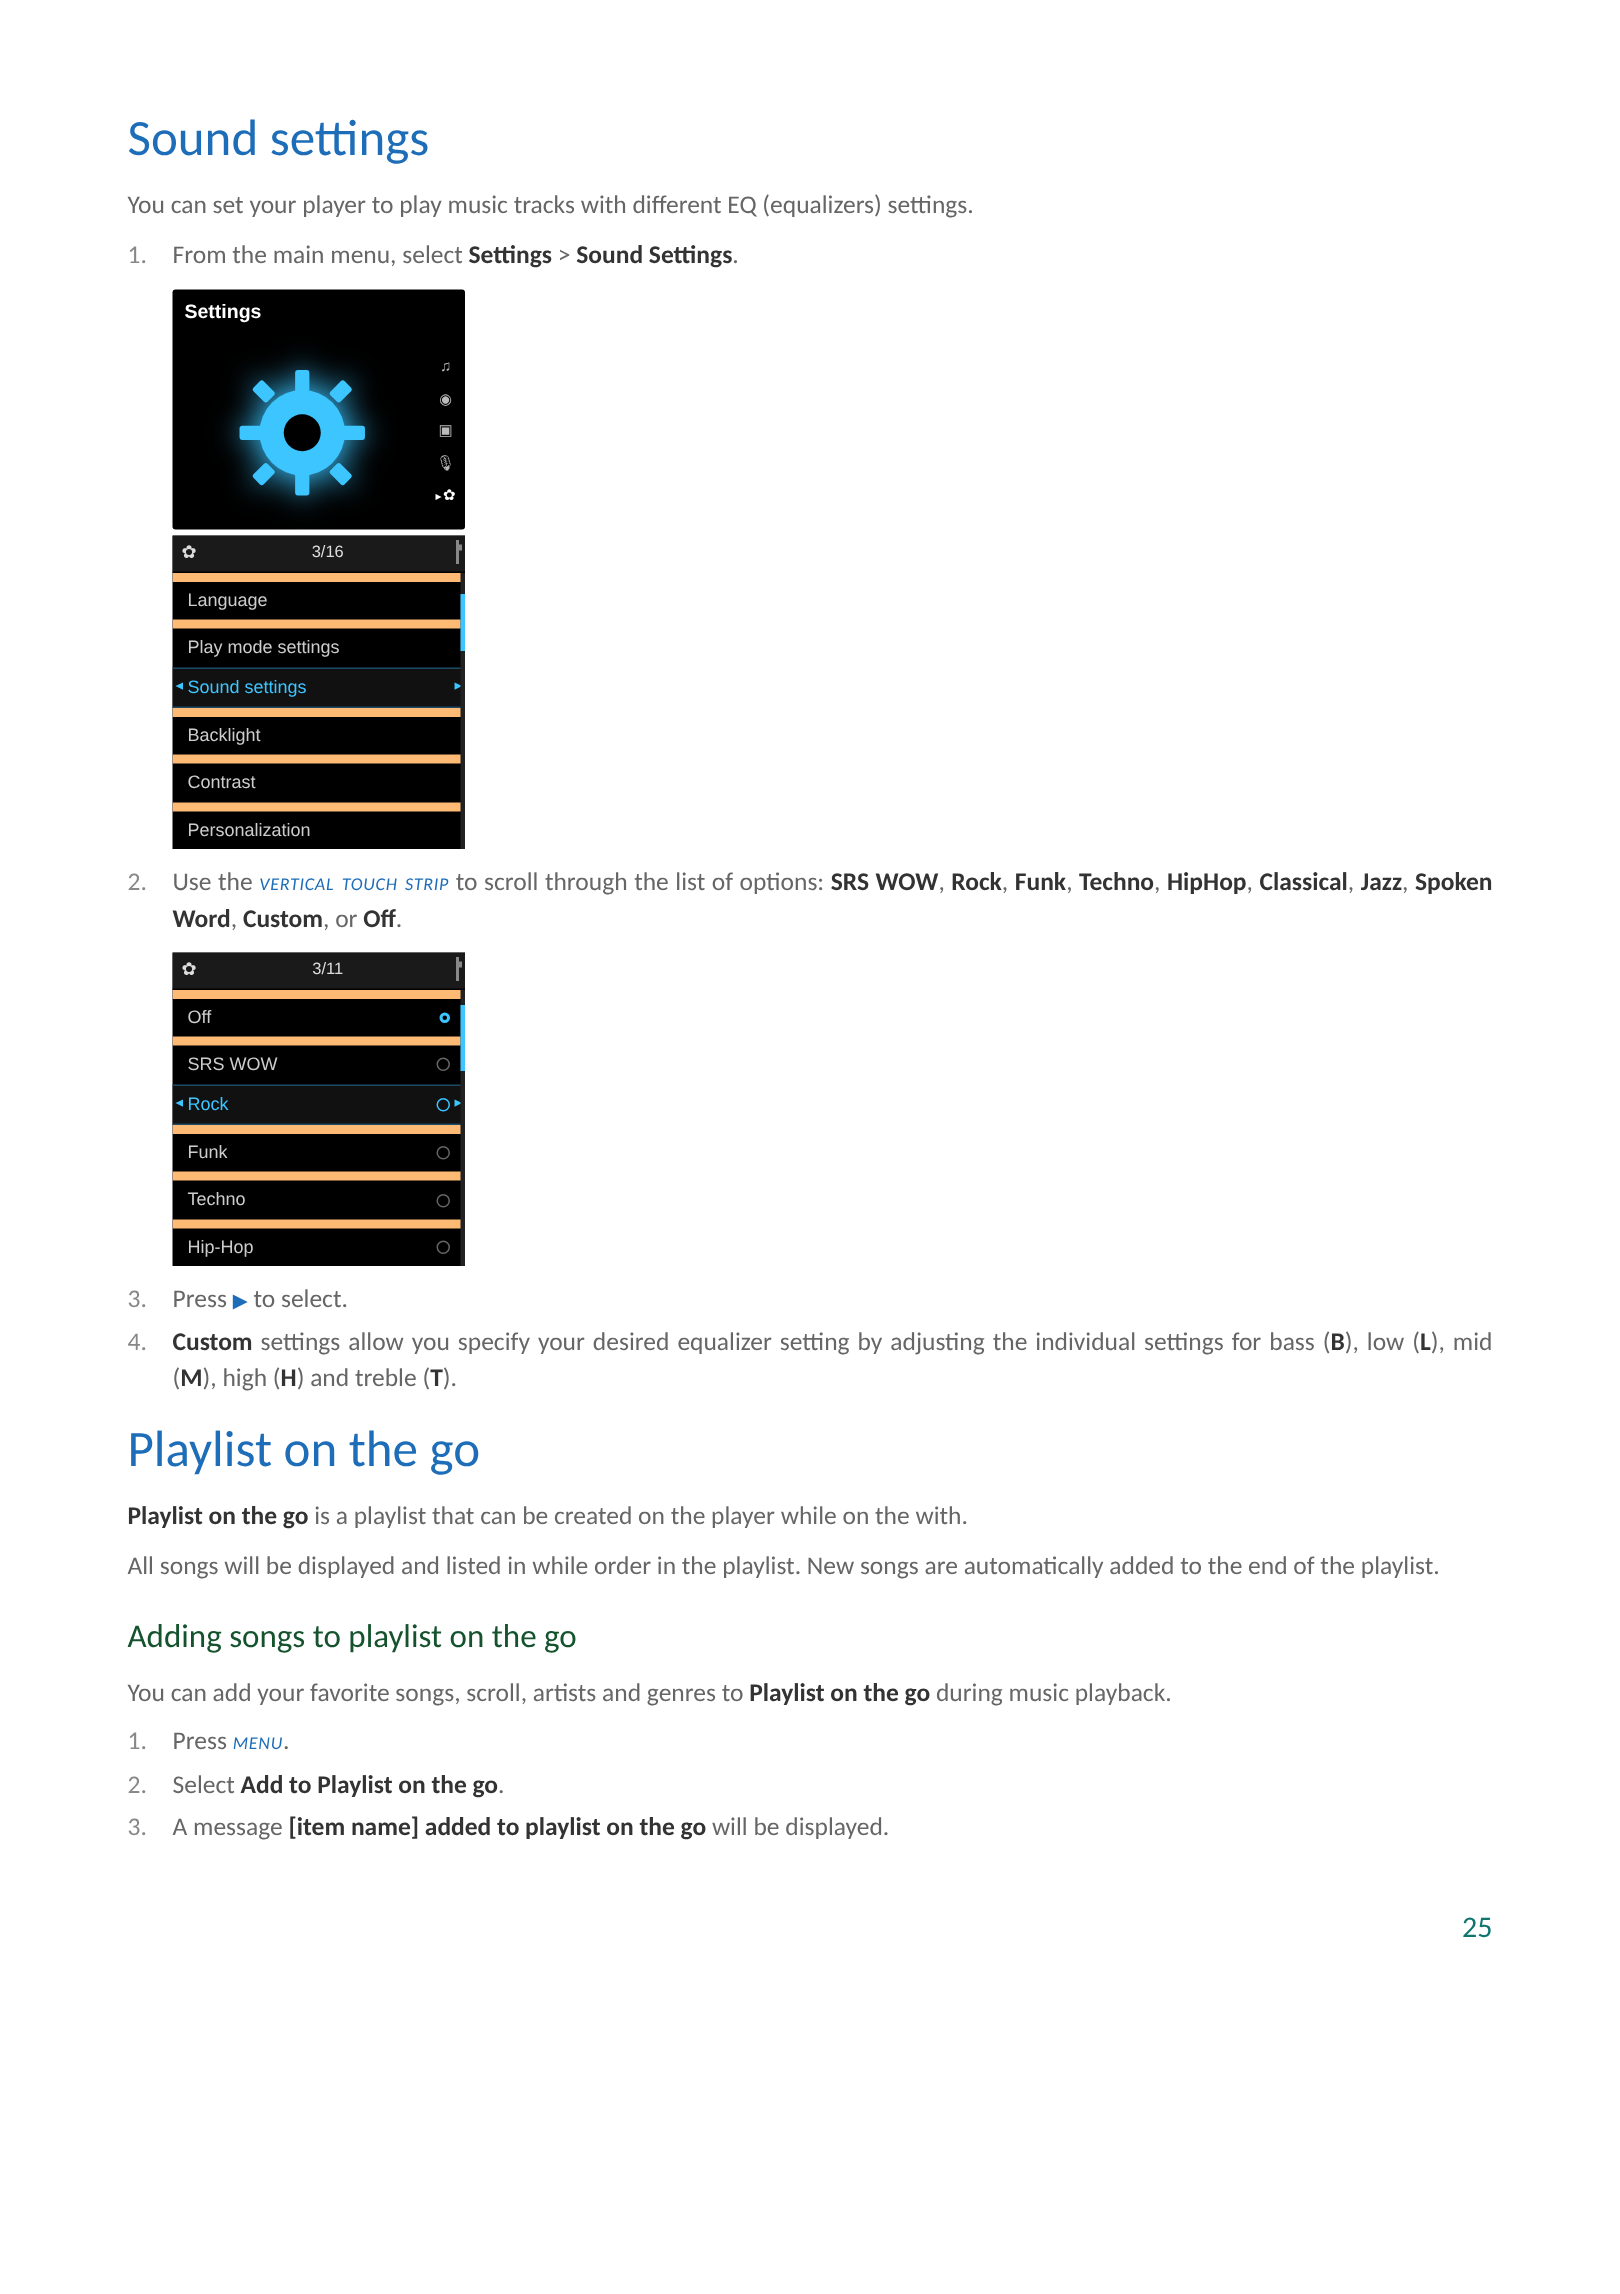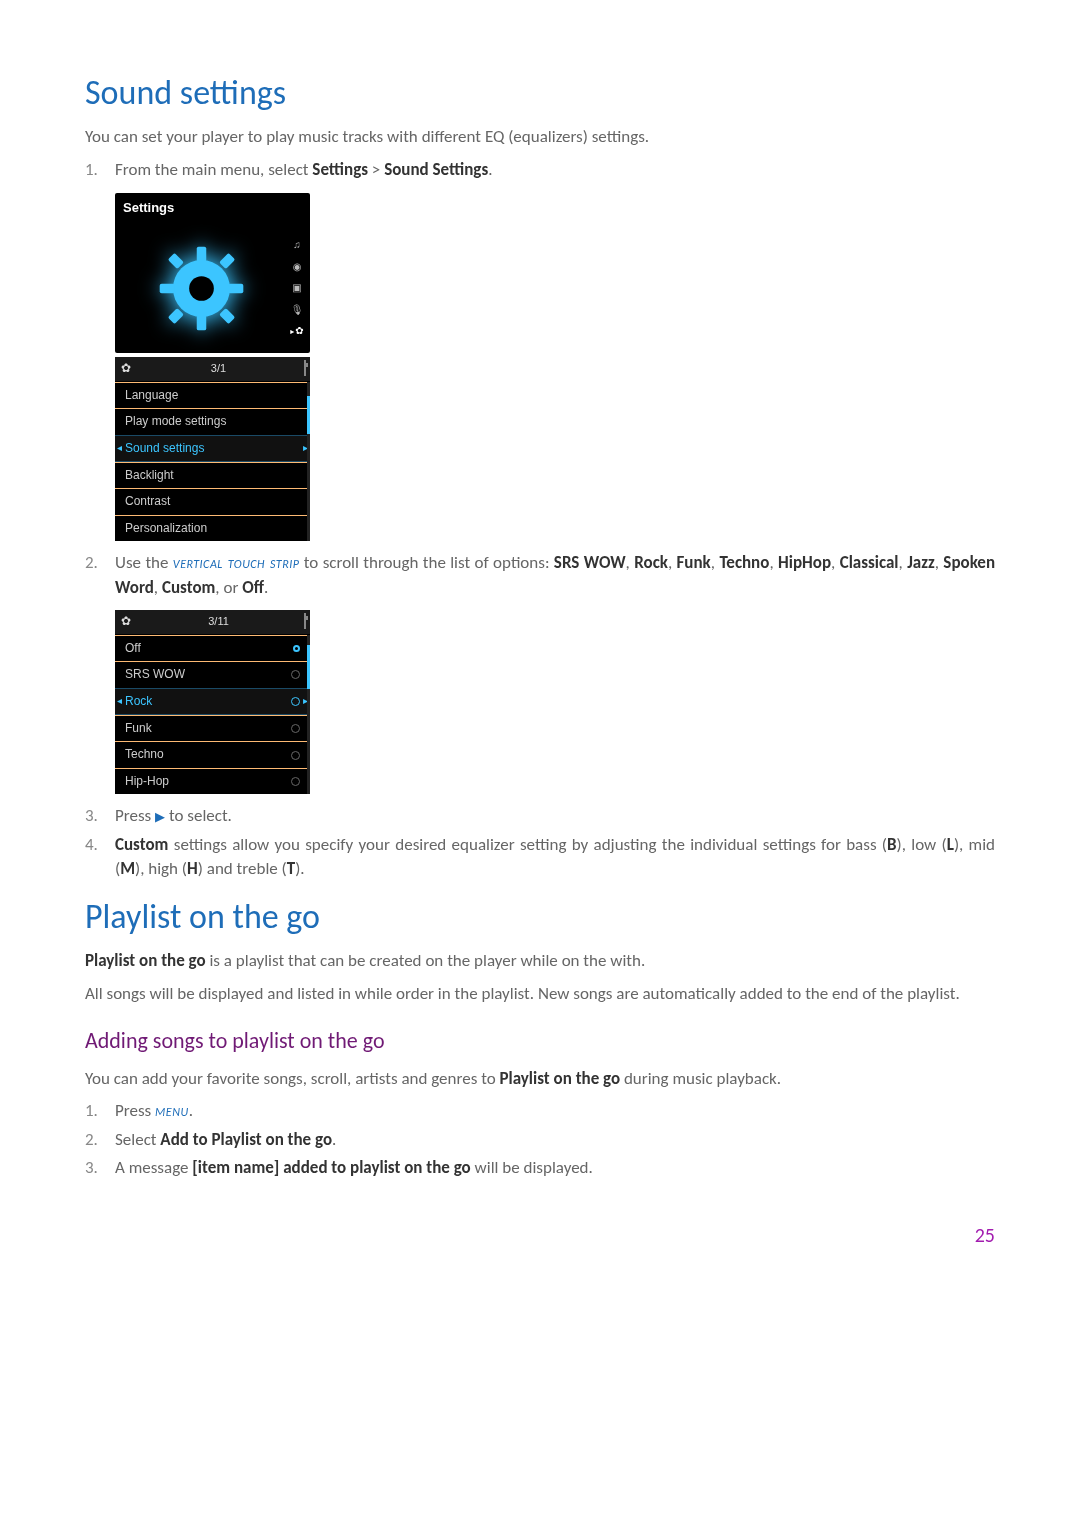--- a/index.html
+++ b/index.html
@@ -14,21 +14,21 @@
     line-height: 1.45;
   }
   h1 {
     color: #1e6db8;
     font-weight: 400;
     font-size: 34px;
     margin-bottom: 8px;
     margin-top: 8px;
   }
   h2 {
-    color: #701a75;
+    color: #14532d;
     font-weight: 400;
     font-size: 22px;
     margin: 18px 0 10px 0;
   }
   p { margin-bottom: 8px; color: #666; }
   ol { list-style: none; padding-left: 0; margin-bottom: 10px; }
   ol li {
     display: flex;
     color: #666;
     margin-bottom: 4px;
@@ -92,21 +92,21 @@
   .ls-header .hicon { width: 14px; text-align:center; color:#ddd;}
   .ls-header .hcount { font-size: 11px; color:#ddd;}
   .batt {
     width: 16px; height: 9px; border:1px solid #888; position: relative;
   }
   .batt::after{ content:""; position:absolute; right:-3px; top:2px; width:2px; height:4px; background:#888;}
   .batt-fill{ position:absolute; left:1px; top:1px; bottom:1px; width:60%; background:#3a9bd8;}
   .ls-row {
     padding: 4px 10px;
     color: #ccc;
-    border-top: 1px solid #fdba74;
+    border-top: 6px solid #fdba74;
     display:flex; justify-content: space-between; align-items:center;
   }
   .ls-row.sel {
     color: #3cc5ff;
     background: #111;
     border-top: 1px solid #1a4a66;
     border-bottom: 1px solid #1a4a66;
     position: relative;
   }
   .ls-row.sel::before{
@@ -120,21 +120,21 @@
     position:absolute; right:0; top:0; bottom:0; width:3px; background:#222;
   }
   .scroll-thumb {
     position:absolute; right:0; width:3px; background:#3cc5ff;
   }
   .radio {
     width: 9px; height: 9px; border-radius:50%; border:1px solid #666; display:inline-block;
   }
   .radio.on { width:7px; height:7px; border:2px solid #3cc5ff; }
   .play-tri{ color:#1e6db8; font-size:13px; }
-  .pagenum { text-align:right; font-size:20px; color:#a21caf; margin-top:40px; font-weight:400;}
+  .pagenum { text-align:right; font-size:20px; color:#0f766e; margin-top:40px; font-weight:400;}
 </style>
 </head>
 <body>
 
 <h1>Sound settings</h1>
 <p>You can set your player to play music tracks with different EQ (equalizers) settings.</p>
 
 <ol>
   <li>
     <span class="num">1.</span>
@@ -171,21 +171,21 @@
       <span>▣</span>
       <span>🎙</span>
       <span class="selrow"><span class="tri">▸</span>✿</span>
     </div>
   </div>
 </div>
 
 <div class="list-shot">
   <div class="ls-header">
     <span class="hicon">✿</span>
-    <span class="hcount">3/1</span>
+    <span class="hcount">3/16</span>
     <span><span class="batt"><span class="batt-fill"></span></span></span>
   </div>
   <div class="list-wrap">
     <div class="ls-row">Language</div>
     <div class="ls-row">Play mode settings</div>
     <div class="ls-row sel">
         <span>Sound settings</span>
       </div>
     <div class="ls-row">Backlight</div>
     <div class="ls-row">Contrast</div>

